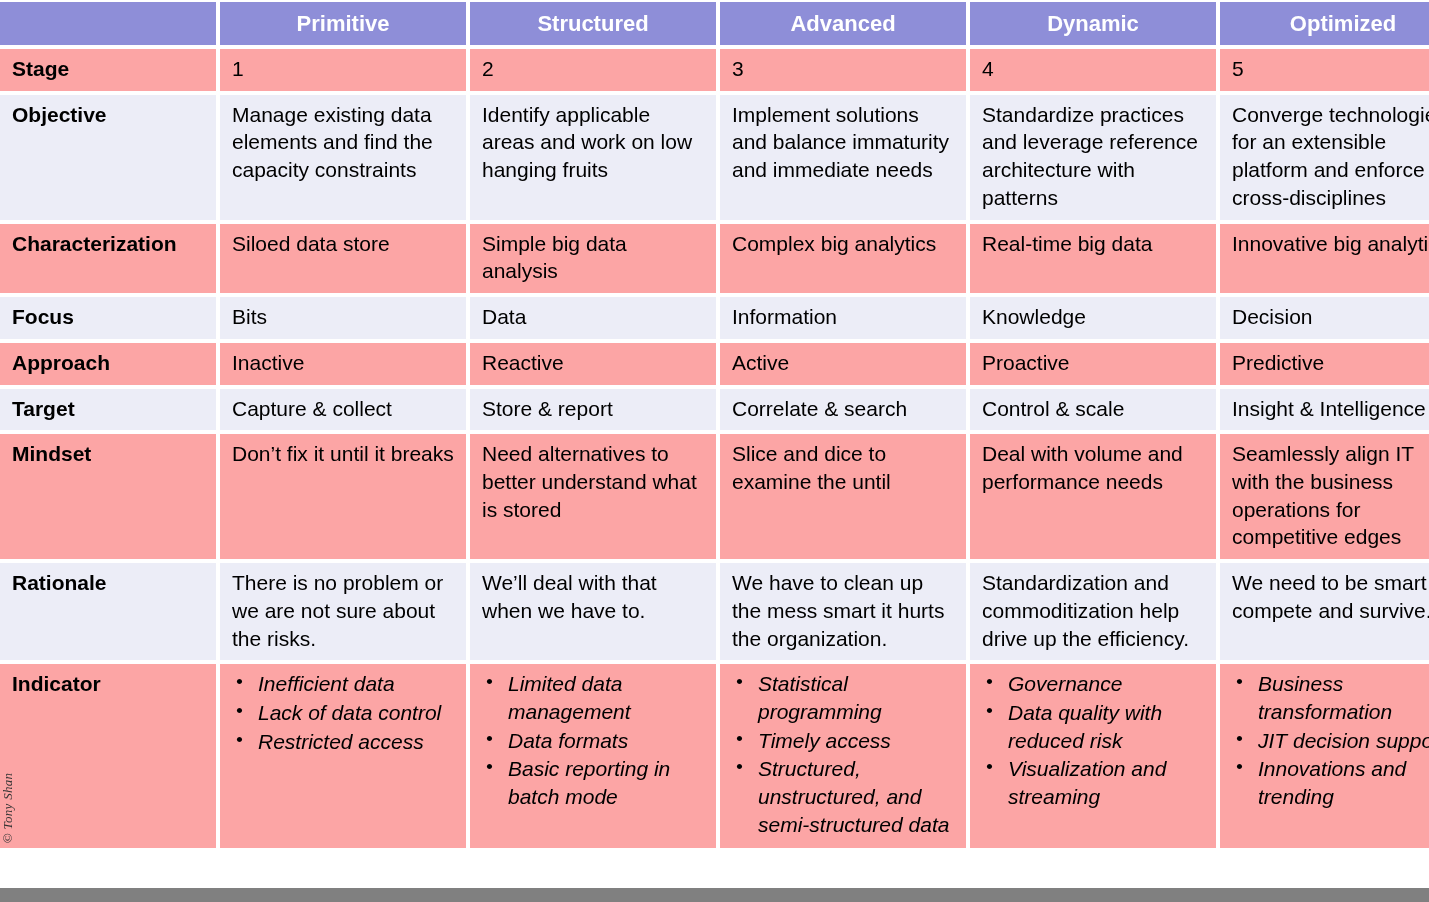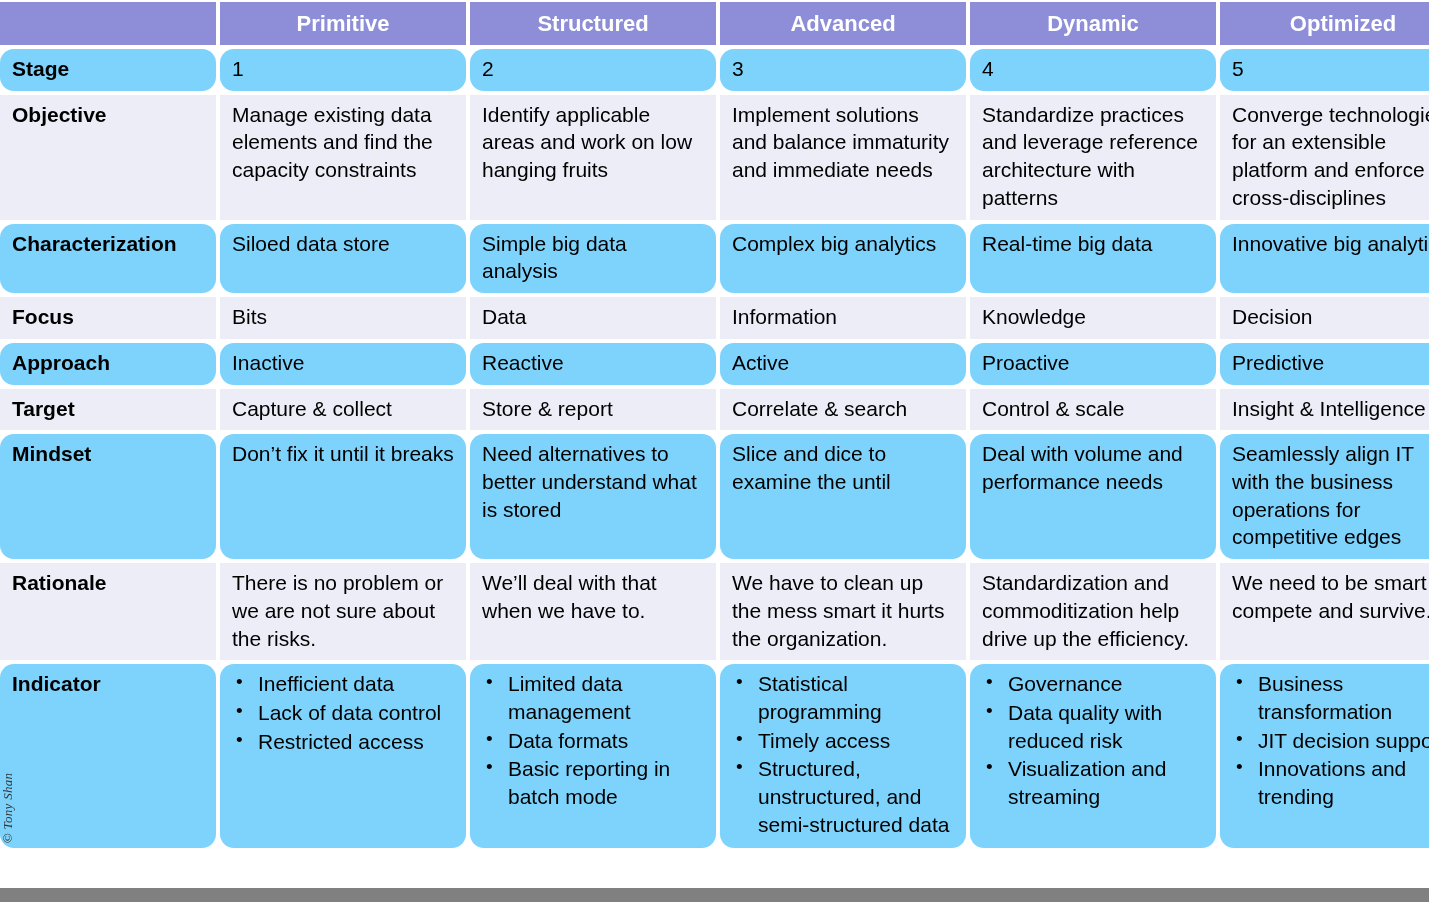--- a/index.html
+++ b/index.html
@@ -61,22 +61,21 @@
   }
   thead th.blank-head {
     background: #8e8ed8;
   }
 
   
   tbody td {
     background: #ecedf7;
   }
   tbody tr.alt td {
-    background: #7dd3fc;
-    border-radius: 14px;
+    background: #fca5a5;
   }
 
   td.rowlabel {
     font-weight: bold;
     font-size: 21px;
     position: relative;
   }
 
   .cell-text {
     display: block;
@@ -86,20 +85,21 @@
   ul.bullets {
     margin: 0;
     padding: 0;
     list-style: none;
   }
   ul.bullets li {
     position: relative;
     padding-left: 26px;
     margin: 0 0 1px 0;
     line-height: 1.32;
+    font-style: italic;
   }
   ul.bullets li:before {
     content: "\2022";
     position: absolute;
     left: 4px;
     top: -1px;
     font-size: 19px;
   }
 
   

